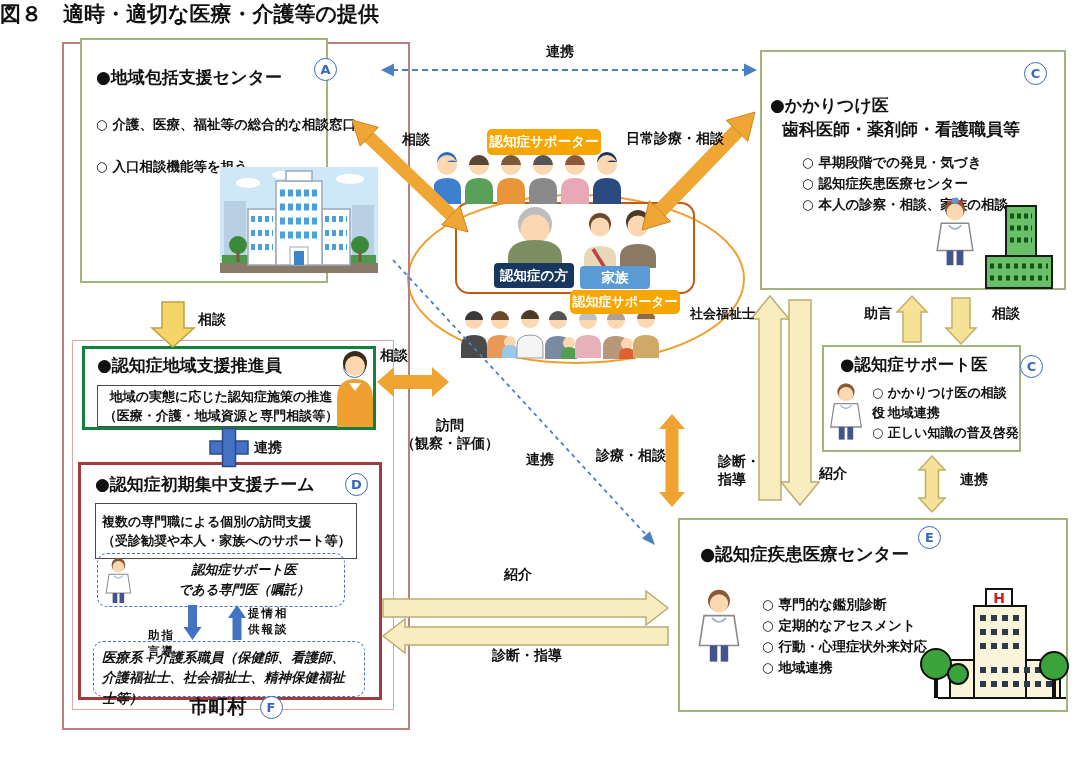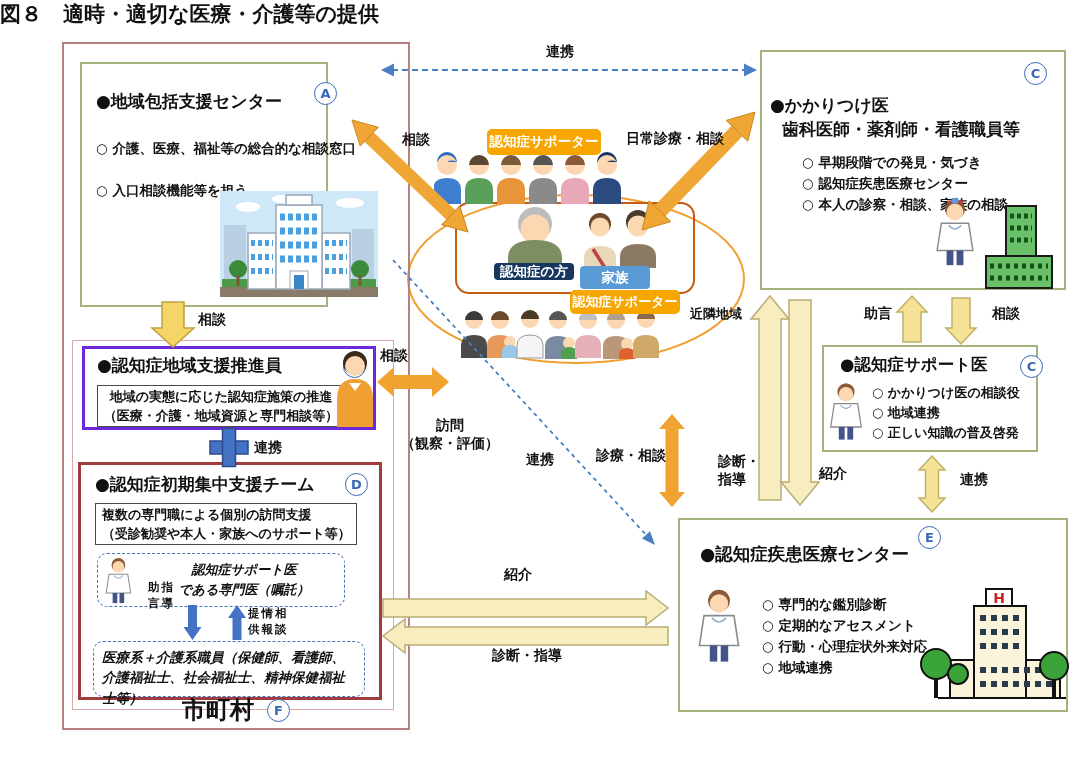--- a/index.html
+++ b/index.html
@@ -43,21 +43,21 @@
     </defs>
     <ellipse cx="576" cy="279" rx="168" ry="84" fill="none" stroke="#f0a030" stroke-width="2"></ellipse>
   </svg>
 
   <div class="abs serif" style="left:0;top:4;width:1074px;text-align:left;font-size:21px;font-weight:bold;z-index:5">図８　適時・適切な医療・介護等の提供</div>
 
   <div class="box" style="left:62px;top:42px;width:348px;height:688px;border:2px solid #b98080;background:transparent;z-index:2"></div>
 
   <div class="box" style="left:72px;top:340px;width:322px;height:370px;border:1.5px solid #dba8a8;background:transparent;z-index:3"></div>
 
-  <div class="box olive" style="left:80px;top:62px;width:248px;height:245px;z-index:4">
+  <div class="box olive" style="left:80px;top:38px;width:248px;height:245px;z-index:4">
     <div class="abs ttl" style="left:14px;top:26px">●地域包括支援センター</div>
     <span class="badge abs" style="left:232px;top:18px">A</span>
     <div class="abs bl hang" style="left:14px;top:74px;width:264px">○ 介護、医療、福祉等の総合的な相談窓口</div>
     <div class="abs bl hang" style="left:14px;top:116px;width:264px">○ 入口相談機能等を担う</div>
     <svg class="abs" style="left:138px;top:127px" width="158" height="112">
       <rect x="0" y="0" width="158" height="100" fill="#cfe8f8"></rect>
       <ellipse cx="28" cy="16" rx="12" ry="5" fill="#fff"></ellipse>
         <ellipse cx="130" cy="12" rx="14" ry="5" fill="#fff"></ellipse>
         <ellipse cx="62" cy="8" rx="10" ry="4" fill="#fff"></ellipse>
       <rect x="4" y="34" width="22" height="62" fill="#b8cfe4"></rect>
@@ -81,63 +81,63 @@
       <line x1="105" y1="80" x2="127" y2="80" stroke="#4aa0dc" stroke-width="6" stroke-dasharray="4,3"></line>
       <rect x="70" y="80" width="18" height="18" fill="#fff" stroke="#9aa8b8"></rect>
         <rect x="74" y="84" width="10" height="14" fill="#3a86c8"></rect>
       <circle cx="18" cy="78" r="9" fill="#3a8a3a"></circle>
         <rect x="16.5" y="84" width="3" height="11" fill="#7a5a3a"></rect>
       <circle cx="140" cy="78" r="9" fill="#3a8a3a"></circle>
         <rect x="138.5" y="84" width="3" height="11" fill="#7a5a3a"></rect>
     </svg>
   </div>
 
-  <div class="box" style="left:82px;top:346px;width:294px;height:84px;border:3px solid #6d28d9;z-index:4">
+  <div class="box" style="left:82px;top:346px;width:294px;height:84px;border:3px solid #15803d;z-index:4">
     <div class="abs ttl" style="left:12px;top:5px">●認知症地域支援推進員</div>
     <span class="badge abs" style="left:258px;top:6px">B</span>
     <div class="abs innerframe" style="left:12px;top:36px;width:248px;height:42px">
       <span>地域の実態に応じた認知症施策の推進</span>
       <span>（医療・介護・地域資源と専門相談等）</span>
     </div>
     <svg class="abs" style="left:250px;top:0px" width="40" height="78">
       <circle cx="20" cy="14" r="12" fill="#3a2a1a"></circle>
       <circle cx="20" cy="17" r="10" fill="#fcd8b2"></circle>
       <path d="M2,78 v-28 q0,-20 18,-20 q18,0 18,20 v28 z" fill="#f0a030"></path>
       <path d="M14,34 l6,8 l6,-8" fill="#fff"></path>
     </svg>
   </div>
 
   <div class="box" style="left:78px;top:462px;width:304px;height:238px;border:3.5px solid #a03c3c;z-index:4">
     <div class="abs ttl" style="left:14px;top:8px">●認知症初期集中支援チーム</div>
     <span class="badge abs" style="left:264px;top:8px">D</span>
-    <div class="abs innerframe" style="left:14px;top:38px;width:262px;height:42px;align-items:flex-start;padding-left:6px">
+    <div class="abs innerframe" style="left:14px;top:38px;width:262px;height:56px;align-items:flex-start;padding-left:6px">
       <span>複数の専門職による個別の訪問支援</span>
       <span>（受診勧奨や本人・家族へのサポート等）</span>
     </div>
     <div class="abs dashedbox" style="left:16px;top:88px;width:248px;height:54px">
       <svg class="abs" style="left:6px;top:3px" width="32" height="50">
         <use href="#doc" transform="scale(0.72)"></use>
       </svg>
       <div class="abs pre" style="left:52px;top:6px;width:188px;text-align:center;font-weight:bold;font-size:13px;line-height:1.55">認知症サポート医
 である専門医（嘱託）</div>
     </div>
     <div class="abs dashedbox bl" style="left:12px;top:176px;width:272px;height:56px;padding:5px 8px;box-sizing:border-box;line-height:1.5">医療系＋介護系職員（保健師、看護師、介護福祉士、社会福祉士、精神保健福祉士等）</div>
   </div>
 
-  <div class="mini" style="left:148px;top:580px;text-align:right">
+  <div class="mini" style="left:148px;top:628px;text-align:right">
     <div>助指</div>
     <div>言導</div>
   </div>
   <div class="mini" style="left:248px;top:606px;text-align:center">
     <div>提情相</div>
     <div>供報談</div>
   </div>
 
   <div class="abs" style="left:62px;top:694px;width:348px;text-align:center;z-index:6">
-    <span style="font-size:24px;font-weight:bold;vertical-align:middle">市町村</span>
+    <span style="font-size:19px;font-weight:bold;vertical-align:middle">市町村</span>
     <span class="badge" style="vertical-align:middle;margin-left:8px">F</span>
   </div>
 
   <div class="box olive" style="left:760px;top:50px;width:306px;height:240px;z-index:4">
     <span class="badge abs" style="left:262px;top:10px">C</span>
     <div class="abs ttl" style="left:8px;top:42px">●かかりつけ医</div>
     <div class="abs ttl" style="left:20px;top:66px">歯科医師・薬剤師・看護職員等</div>
     <div class="abs bl" style="left:40px;top:100px">○ 早期段階での発見・気づき</div>
     <div class="abs bl" style="left:40px;top:121px">○ 認知症疾患医療センター</div>
     <div class="abs bl" style="left:40px;top:142px">○ 本人の診察・相談、家族の相談</div>
@@ -150,21 +150,21 @@
       <rect x="30" y="6" width="30" height="58" fill="#6abf69" stroke="#1a1a1a" stroke-width="2"></rect>
       <rect x="10" y="56" width="66" height="32" fill="#6abf69" stroke="#1a1a1a" stroke-width="2"></rect>
       <line x1="34" y1="16" x2="56" y2="16" stroke="#14531a" stroke-width="5" stroke-dasharray="4,3"></line>
       <line x1="34" y1="28" x2="56" y2="28" stroke="#14531a" stroke-width="5" stroke-dasharray="4,3"></line>
       <line x1="34" y1="40" x2="56" y2="40" stroke="#14531a" stroke-width="5" stroke-dasharray="4,3"></line>
       <line x1="14" y1="66" x2="72" y2="66" stroke="#14531a" stroke-width="5" stroke-dasharray="4,4"></line>
       <line x1="14" y1="78" x2="72" y2="78" stroke="#14531a" stroke-width="5" stroke-dasharray="4,4"></line>
     </svg>
   </div>
 
-  <div class="box olive" style="left:822px;top:345px;width:216px;height:107px;z-index:4">
+  <div class="box olive" style="left:822px;top:345px;width:199px;height:107px;z-index:4">
     <div class="abs ttl" style="left:16px;top:7px;font-size:16.5px">●認知症サポート医</div>
     <span class="badge abs" style="left:196px;top:8px">C</span>
     <svg class="abs" style="left:4px;top:35px" width="38" height="66">
       <use href="#doc" transform="scale(0.9)"></use>
     </svg>
     <div class="abs bl" style="left:48px;top:36px;font-size:13px">○ かかりつけ医の相談役</div>
     <div class="abs bl" style="left:48px;top:56px;font-size:13px">○ 地域連携</div>
     <div class="abs bl" style="left:48px;top:76px;font-size:13px">○ 正しい知識の普及啓発</div>
   </div>
 
@@ -289,23 +289,23 @@
       </g>
     <g transform="translate(172,0)">
         <circle cx="14" cy="13" r="9" fill="#fcd8b2"></circle>
         <path d="M5,13 a9,9 0 0 1 18,0 z" fill="#8a6a4a"></path>
         <path d="M1,52 v-12 q0,-11 13,-11 q13,0 13,11 v12 z" fill="#d0a868"></path>
       </g>
   </svg>
 
   <div class="pill" style="left:487px;top:129px;width:114px;height:26px;background:#f7a600">認知症サポーター</div>
   <div class="pill" style="left:570px;top:290px;width:110px;height:24px;background:#f7a600;font-size:13px">認知症サポーター</div>
-  <div class="pill" style="left:494px;top:263px;width:80px;height:17px;background:#17375e;border-radius:4px">認知症の方</div>
+  <div class="pill" style="left:494px;top:263px;width:80px;height:25px;background:#17375e;border-radius:4px">認知症の方</div>
   <div class="pill" style="left:580px;top:266px;width:70px;height:23px;background:#5b9bd5;border-radius:4px">家族</div>
-  <div class="lbl" style="left:690px;top:305px;font-size:13px">近隣地域</div>
+  <div class="lbl" style="left:690px;top:305px;font-size:13px">社会福祉士</div>
 
   <svg class="abs" style="left:0;top:0;z-index:20;pointer-events:none" width="1074" height="759">
 
     <g>
       <line x1="392" y1="70" x2="748" y2="70" stroke="#4a7fc1" stroke-width="2.2" stroke-dasharray="6,4"></line>
       <polygon points="381,70 394,63.5 394,76.5" fill="#4a7fc1"></polygon>
       <polygon points="757,70 744,63.5 744,76.5" fill="#4a7fc1"></polygon>
     </g>
 
     <g fill="#f0a634" stroke="#c8861f" stroke-width="1">

